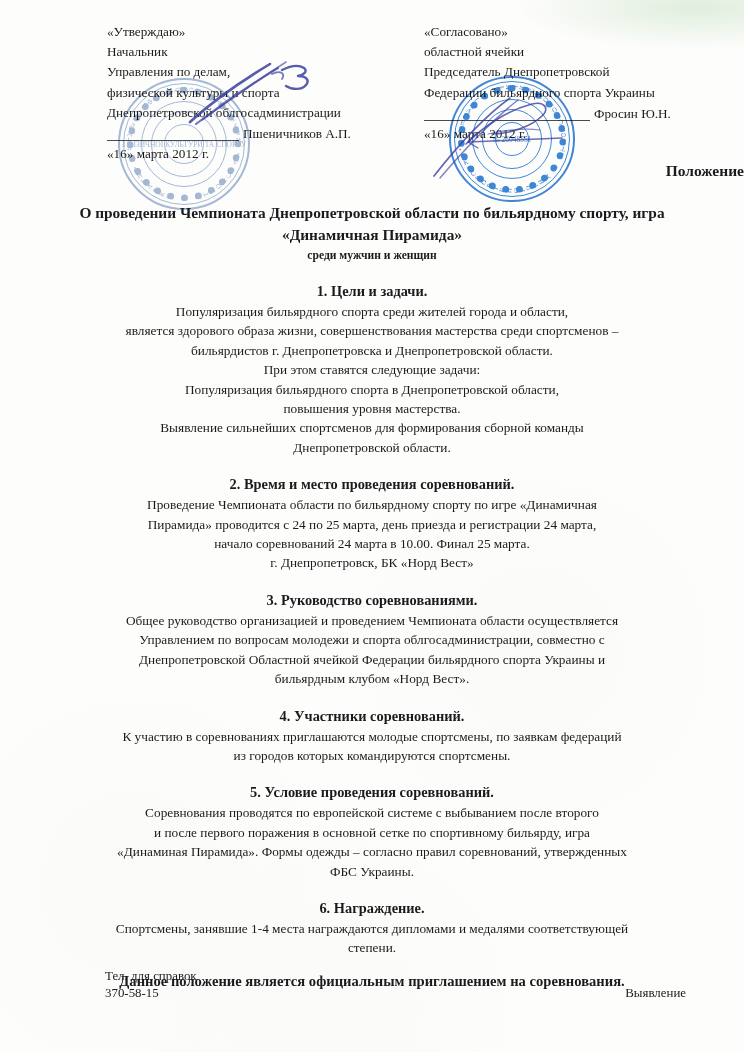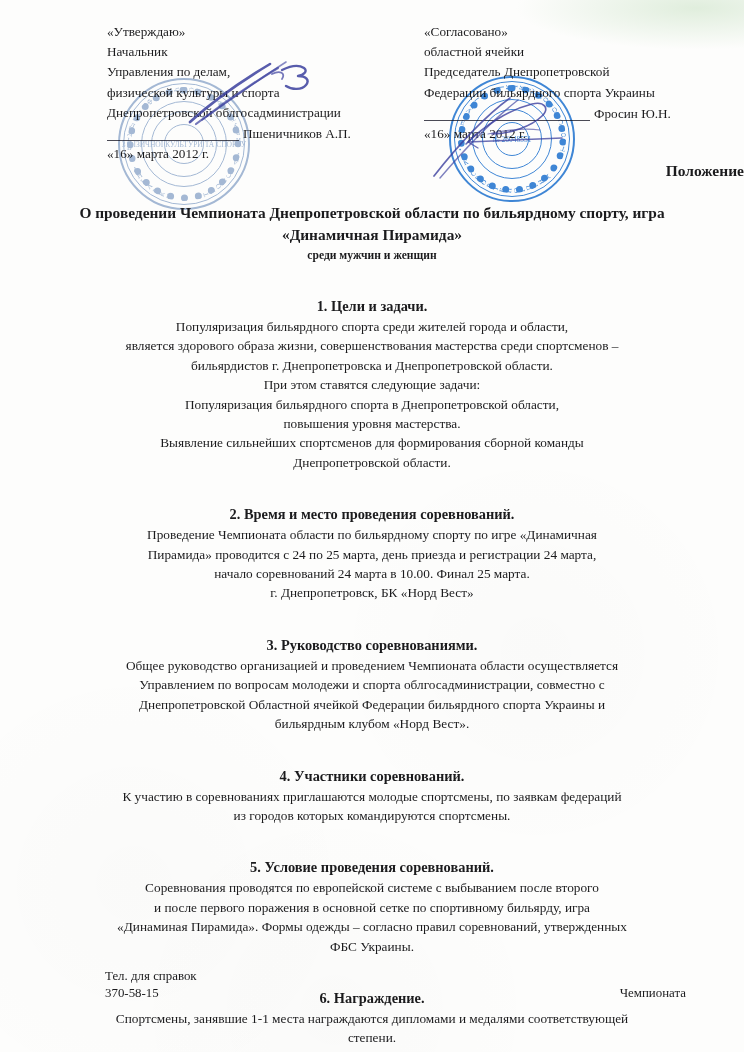--- a/index.html
+++ b/index.html
@@ -157,21 +157,21 @@
     font-weight: bold;
     line-height: 22px;
     margin-top: 6px;
   }
   .subject-sub {
     font-size: 11.6px;
     font-weight: bold;
     line-height: 16px;
     margin-top: 2px;
   }
-  .sec { margin-top: 32px; font-family: Liberation Serif, serif; }
+  .sec { margin-top: 17px; font-family: Liberation Serif, serif; }
   .sec-head {
     font-size: 14.4px;
     font-weight: bold;
     line-height: 20px;
   }
   .sec-body {
     font-size: 13.3px;
     line-height: 19.4px;
     margin-top: 1px;
   }
@@ -432,33 +432,33 @@
         <span class="ln">Соревнования проводятся по европейской системе с выбыванием после второго</span>
         <span class="ln">и после первого поражения в основной сетке по спортивному бильярду, игра</span>
         <span class="ln">«Динаминая Пирамида». Формы одежды – согласно правил соревнований, утвержденных</span>
         <span class="ln">ФБС Украины.</span>
       </div>
     </div>
 
     <div class="sec">
       <div class="sec-head">6. Награждение.</div>
       <div class="sec-body">
-        <span class="ln">Спортсмены, занявшие 1-1 места награждаются дипломами и медалями соответствующей</span>
+        <span class="ln">Спортсмены, занявшие 1-4 места награждаются дипломами и медалями соответствующей</span>
         <span class="ln">степени.</span>
       </div>
     </div>
 
     <div class="closing">
       <span class="ln">Данное положение является официальным приглашением на</span>
       <span class="ln">соревнования.</span>
     </div>
 
   </div>
 
   <div class="footer">
     <div class="footer-left">
       <div>Тел. для справок</div>
       <div>370-58-15</div>
     </div>
-    <div class="footer-right">Чемпионата</div>
+    <div class="footer-right">Выявление</div>
   </div>
 
 </div>
 
 </body></html>

